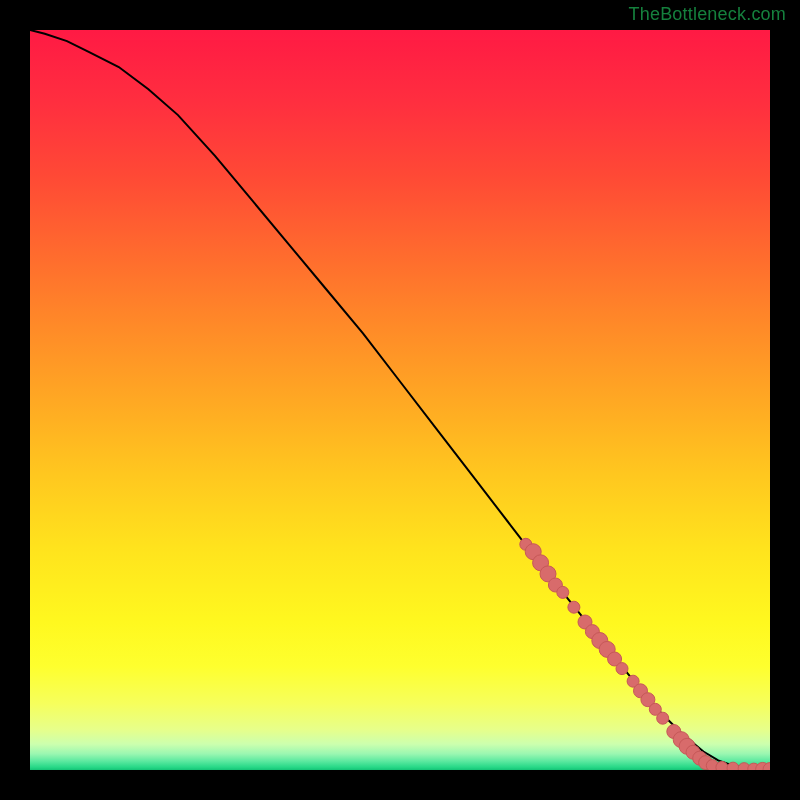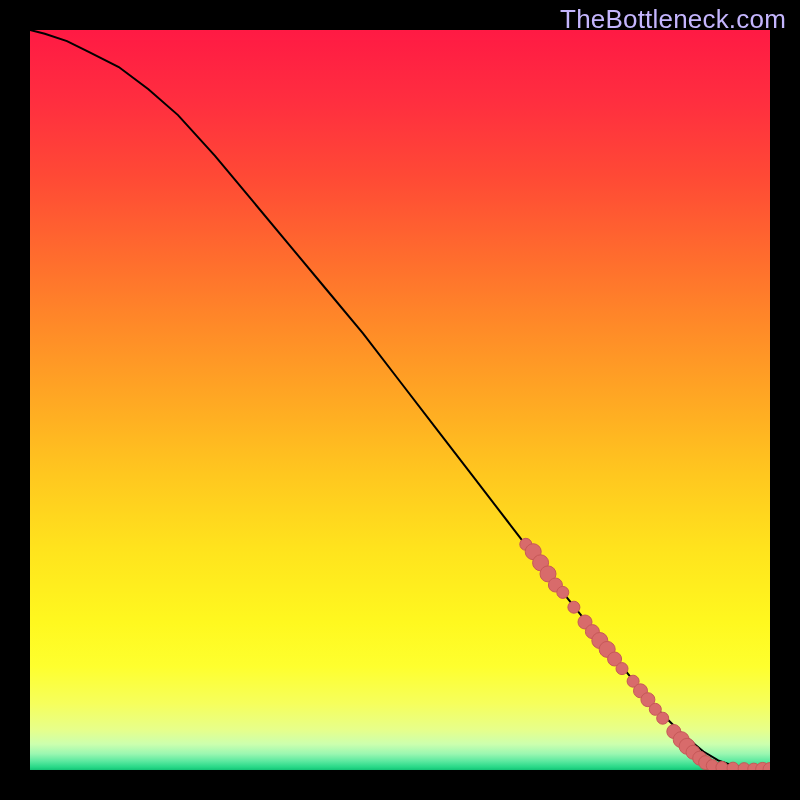--- a/index.html
+++ b/index.html
@@ -13,22 +13,22 @@
   }
   .container {
     position: relative;
     width: 800px;
     height: 800px;
   }
   .watermark {
     position: absolute;
     top: 4px;
     right: 14px;
-    color: #c4b5fd;
-    font-size: 26px;
+    color: #15803d;
+    font-size: 18px;
     font-weight: 500;
     letter-spacing: 0.2px;
     z-index: 100;
   }
   .plot-frame {
     position: absolute;
     left: 30px;
     top: 30px;
     width: 740px;
     height: 740px;

